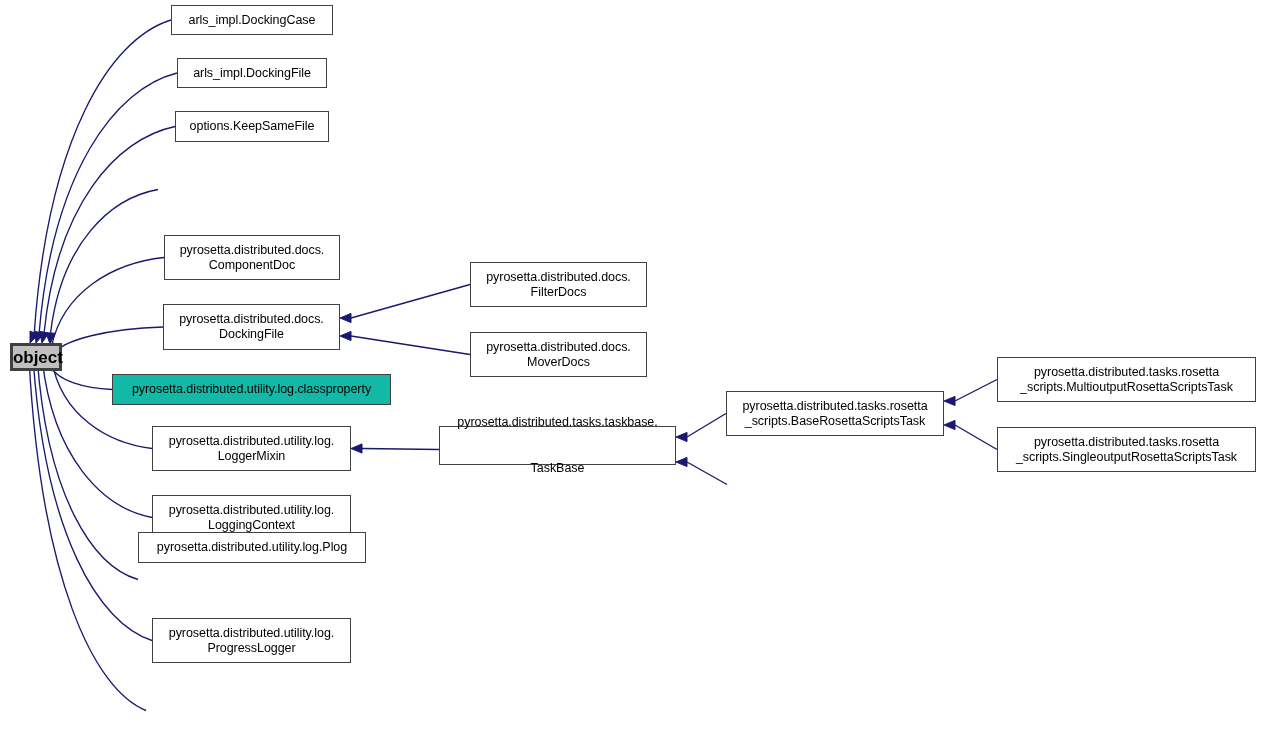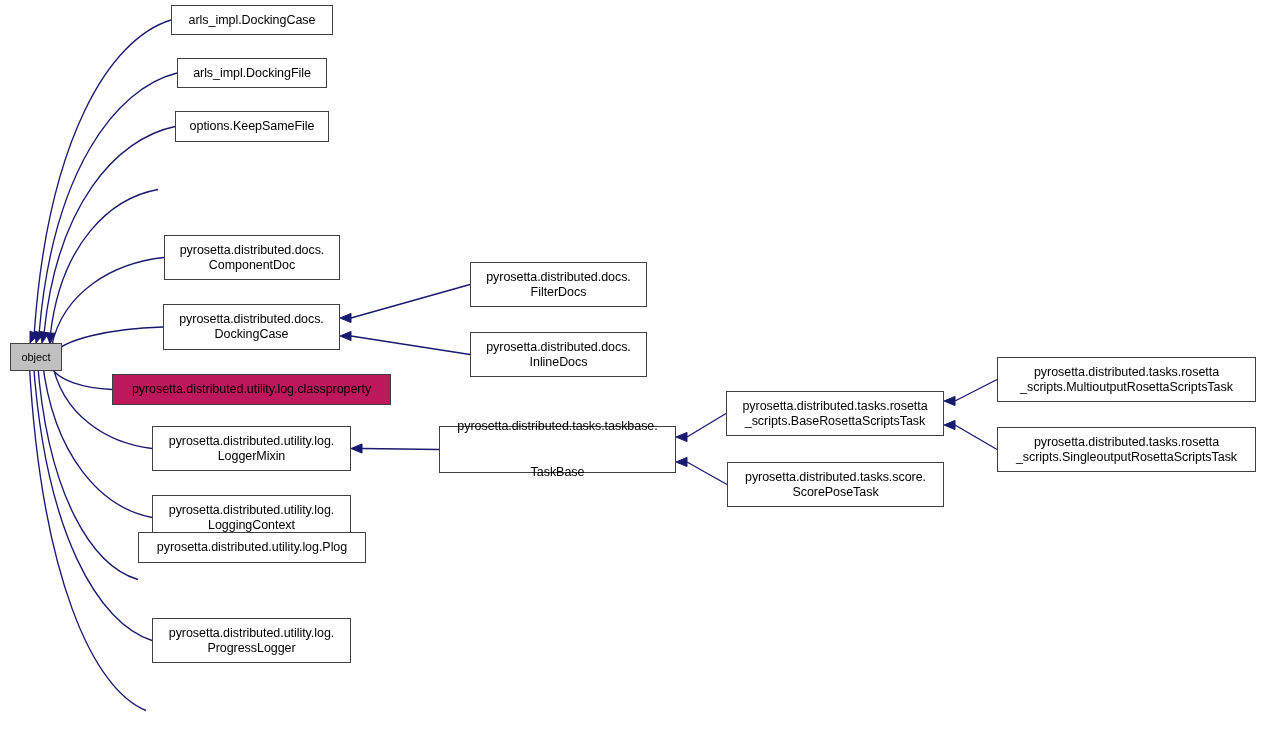--- a/index.html
+++ b/index.html
@@ -35,22 +35,23 @@
     text-align: center;
     display: flex;
     flex-direction: column;
     align-items: center;
     justify-content: center;
     white-space: pre;
     letter-spacing: -0.05px;
   }
   .node.root {
     background: #c0c0c0;
-    border: 1px solid #d946ef;
-    font-size: 11px;
+    border: 3px solid #d946ef;
+    font-size: 17px;
+    font-weight: bold;
   }
   .node .l1, .node .l2 {
     display: block;
     width: 100%;
   }
 </style>
 </head>
 <body>
 
 <div id="canvas">
@@ -92,26 +93,25 @@
       <polygon points="944,401 955,396.4 955,405.6" fill="#191970" stroke="#191970" stroke-width="1"></polygon>
       <path d="M997,379.5 L955,401" fill="none" stroke="#191970" stroke-width="1.35"></path>
       <polygon points="944,425 955,420.4 955,429.6" fill="#191970" stroke="#191970" stroke-width="1"></polygon>
       <path d="M997,449.5 L955,425" fill="none" stroke="#191970" stroke-width="1.35"></path>
     </svg>
 <div class="node root" style="left: 10px; top: 343px; width: 52px; height: 28px; background: rgb(192, 192, 192); border-color: rgb(64, 64, 64);"><span class="l1">object</span></div>
     <div class="node" style="left: 171px; top: 5px; width: 162px; height: 30px; background: rgb(255, 255, 255); border-color: rgb(64, 64, 64);"><span class="l1">arls_impl.DockingCase</span></div>
     <div class="node" style="left: 177px; top: 58px; width: 150px; height: 30px; background: rgb(255, 255, 255); border-color: rgb(64, 64, 64);"><span class="l1">arls_impl.DockingFile</span></div>
     <div class="node" style="left: 175px; top: 111px; width: 154px; height: 31px; background: rgb(255, 255, 255); border-color: rgb(64, 64, 64);"><span class="l1">options.KeepSameFile</span></div>
     <div class="node" style="left: 164px; top: 235px; width: 176px; height: 45px; background: rgb(255, 255, 255); border-color: rgb(64, 64, 64);"><span class="l1">pyrosetta.distributed.docs.</span><span class="l2">ComponentDoc</span></div>
-    <div class="node" style="left: 163px; top: 304px; width: 177px; height: 46px; background: rgb(255, 255, 255); border-color: rgb(64, 64, 64);"><span class="l1">pyrosetta.distributed.docs.</span><span class="l2">DockingCase</span></div>
-    <div class="node" style="left: 112px; top: 374px; width: 279px; height: 31px; background: #be185d; border-color: rgb(64, 64, 64);"><span class="l1">pyrosetta.distributed.utility.log.classproperty</span></div>
+    <div class="node" style="left: 163px; top: 304px; width: 177px; height: 46px; background: rgb(255, 255, 255); border-color: rgb(64, 64, 64);"><span class="l1">pyrosetta.distributed.docs.</span><span class="l2">DockingFile</span></div>
+    <div class="node" style="left: 112px; top: 374px; width: 279px; height: 31px; background: #14b8a6; border-color: rgb(64, 64, 64);"><span class="l1">pyrosetta.distributed.utility.log.classproperty</span></div>
     <div class="node" style="left: 152px; top: 426px; width: 199px; height: 45px; background: rgb(255, 255, 255); border-color: rgb(64, 64, 64);"><span class="l1">pyrosetta.distributed.utility.log.</span><span class="l2">LoggerMixin</span></div>
     <div class="node" style="left: 152px; top: 495px; width: 199px; height: 45px; background: rgb(255, 255, 255); border-color: rgb(64, 64, 64);"><span class="l1">pyrosetta.distributed.utility.log.</span><span class="l2">LoggingContext</span></div>
     <div class="node" style="left: 138px; top: 532px; width: 228px; height: 31px; background: rgb(255, 255, 255); border-color: rgb(64, 64, 64);"><span class="l1">pyrosetta.distributed.utility.log.Plog</span></div>
     <div class="node" style="left: 152px; top: 618px; width: 199px; height: 45px; background: rgb(255, 255, 255); border-color: rgb(64, 64, 64);"><span class="l1">pyrosetta.distributed.utility.log.</span><span class="l2">ProgressLogger</span></div>
     <div class="node" style="left: 470px; top: 262px; width: 177px; height: 45px; background: rgb(255, 255, 255); border-color: rgb(64, 64, 64);"><span class="l1">pyrosetta.distributed.docs.</span><span class="l2">FilterDocs</span></div>
-    <div class="node" style="left: 470px; top: 332px; width: 177px; height: 45px; background: rgb(255, 255, 255); border-color: rgb(64, 64, 64);"><span class="l1">pyrosetta.distributed.docs.</span><span class="l2">InlineDocs</span></div>
-    <div class="node" style="left: 439px; top: 426px; width: 237px; height: 47px; background: rgb(255, 255, 255); border-color: rgb(64, 64, 64); gap: 31px;"><span class="l1">pyrosetta.distributed.tasks.taskbase.</span><span class="l2">TaskBase</span></div>
+    <div class="node" style="left: 470px; top: 332px; width: 177px; height: 45px; background: rgb(255, 255, 255); border-color: rgb(64, 64, 64);"><span class="l1">pyrosetta.distributed.docs.</span><span class="l2">MoverDocs</span></div>
+    <div class="node" style="left: 439px; top: 426px; width: 237px; height: 39px; background: rgb(255, 255, 255); border-color: rgb(64, 64, 64); gap: 31px;"><span class="l1">pyrosetta.distributed.tasks.taskbase.</span><span class="l2">TaskBase</span></div>
     <div class="node" style="left: 726px; top: 391px; width: 218px; height: 45px; background: rgb(255, 255, 255); border-color: rgb(64, 64, 64);"><span class="l1">pyrosetta.distributed.tasks.rosetta</span><span class="l2">_scripts.BaseRosettaScriptsTask</span></div>
-    <div class="node" style="left: 727px; top: 462px; width: 217px; height: 45px; background: rgb(255, 255, 255); border-color: rgb(64, 64, 64);"><span class="l1">pyrosetta.distributed.tasks.score.</span><span class="l2">ScorePoseTask</span></div>
     <div class="node" style="left: 997px; top: 357px; width: 259px; height: 45px; background: rgb(255, 255, 255); border-color: rgb(64, 64, 64);"><span class="l1">pyrosetta.distributed.tasks.rosetta</span><span class="l2">_scripts.MultioutputRosettaScriptsTask</span></div>
     <div class="node" style="left: 997px; top: 427px; width: 259px; height: 45px; background: rgb(255, 255, 255); border-color: rgb(64, 64, 64);"><span class="l1">pyrosetta.distributed.tasks.rosetta</span><span class="l2">_scripts.SingleoutputRosettaScriptsTask</span></div>
   </div>
 
 </body></html>

